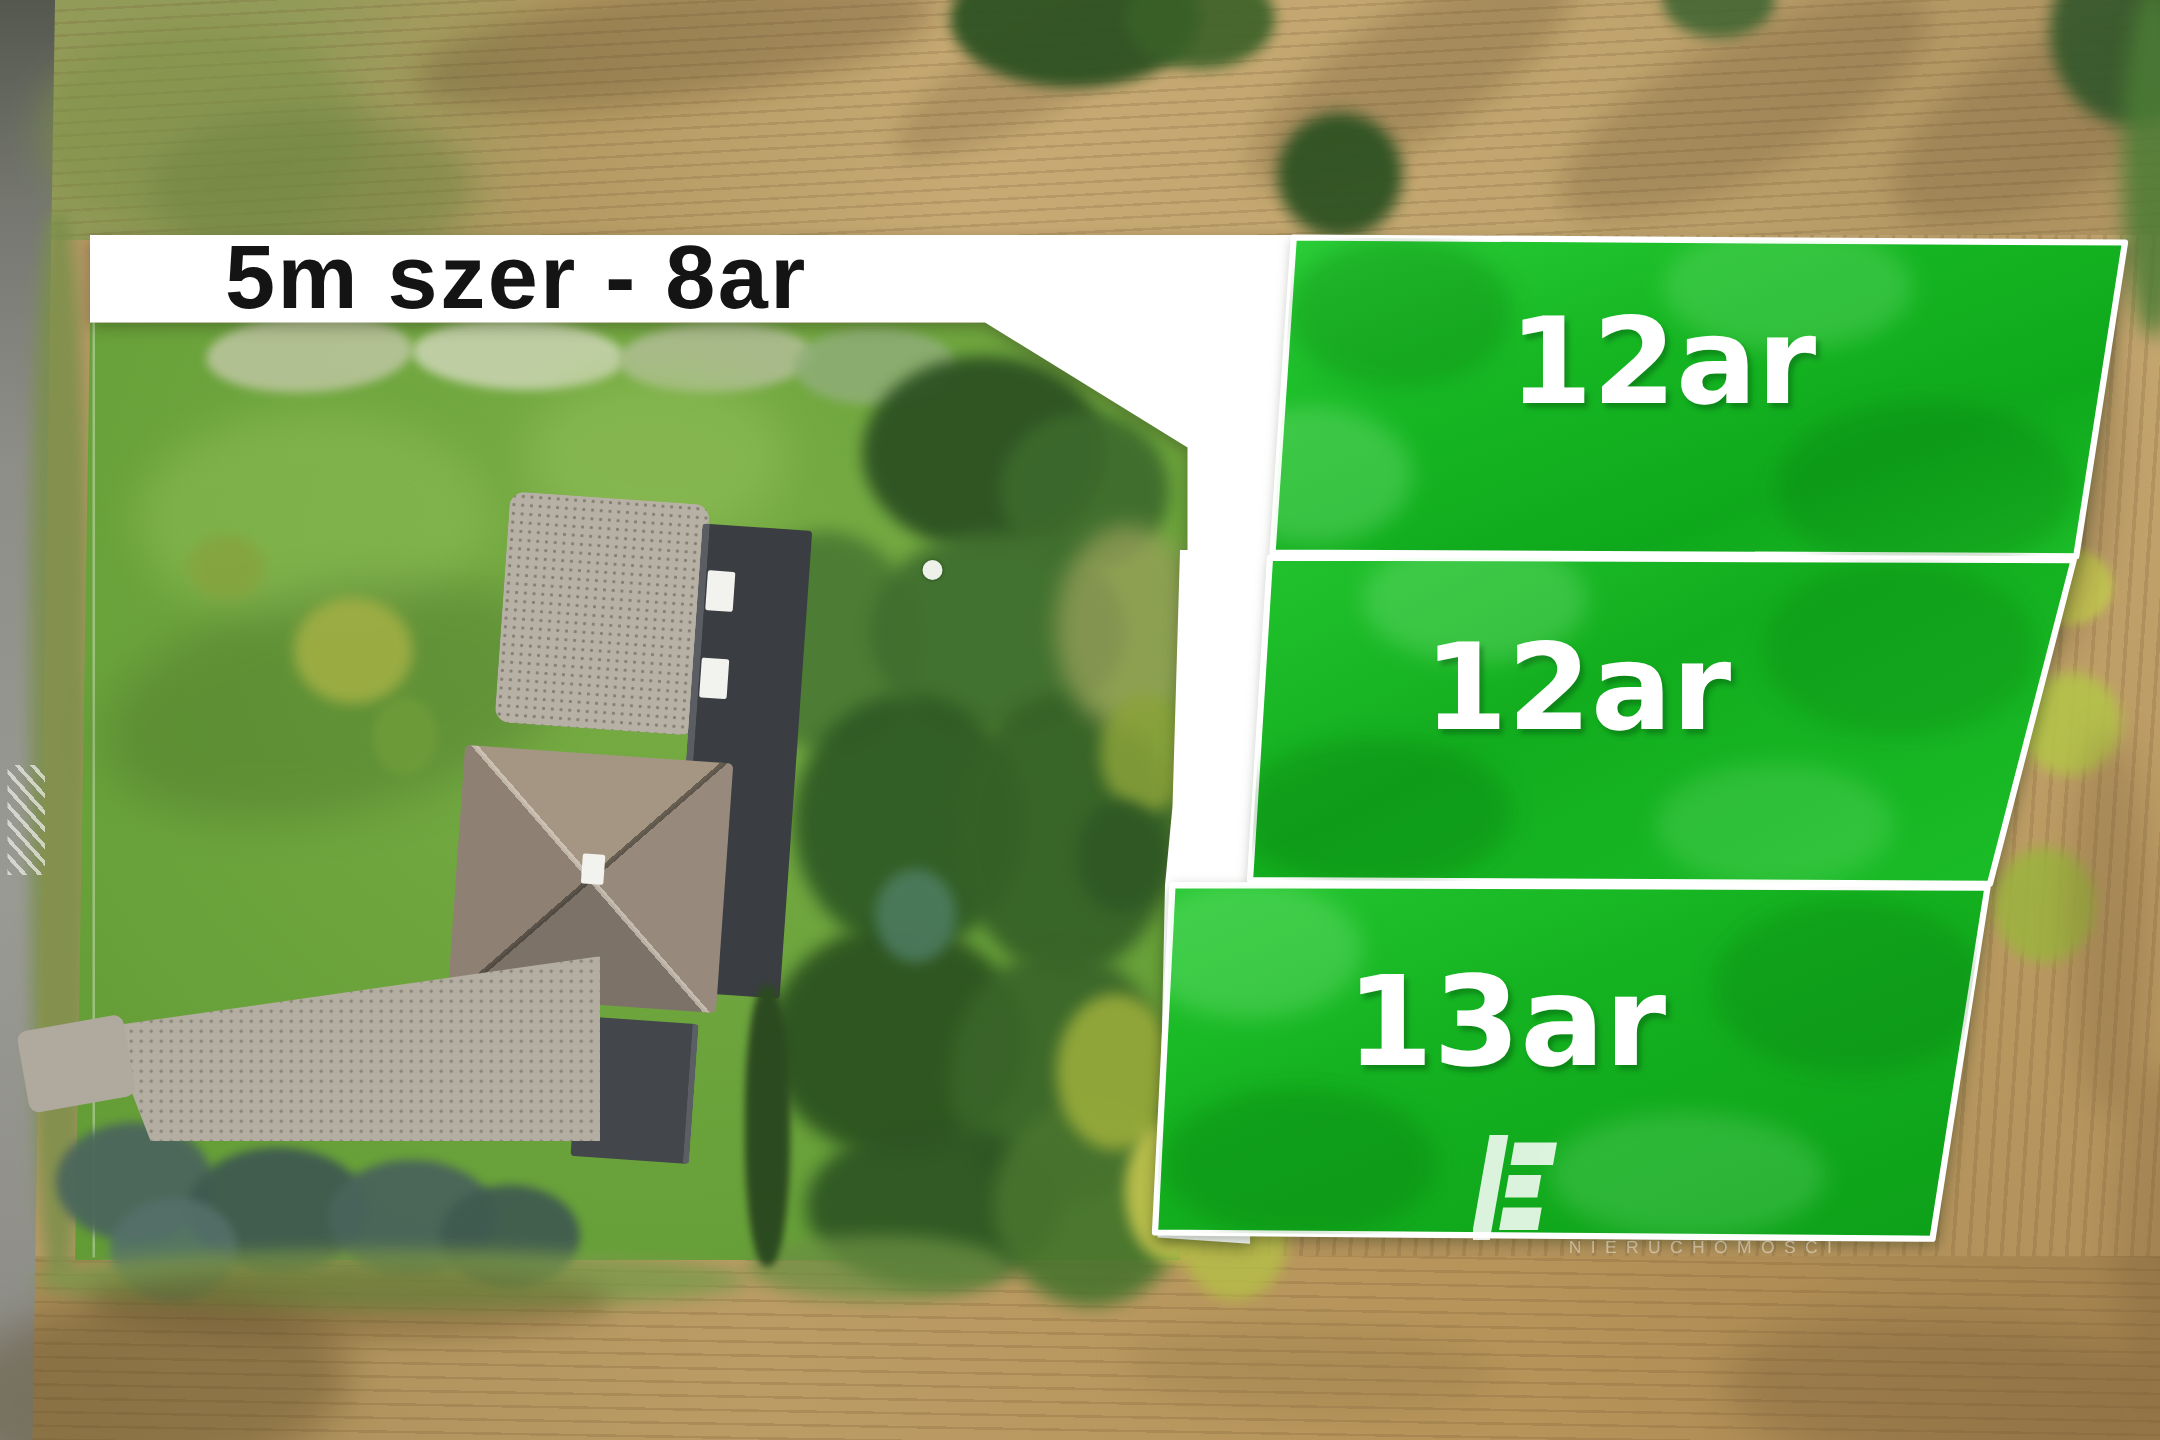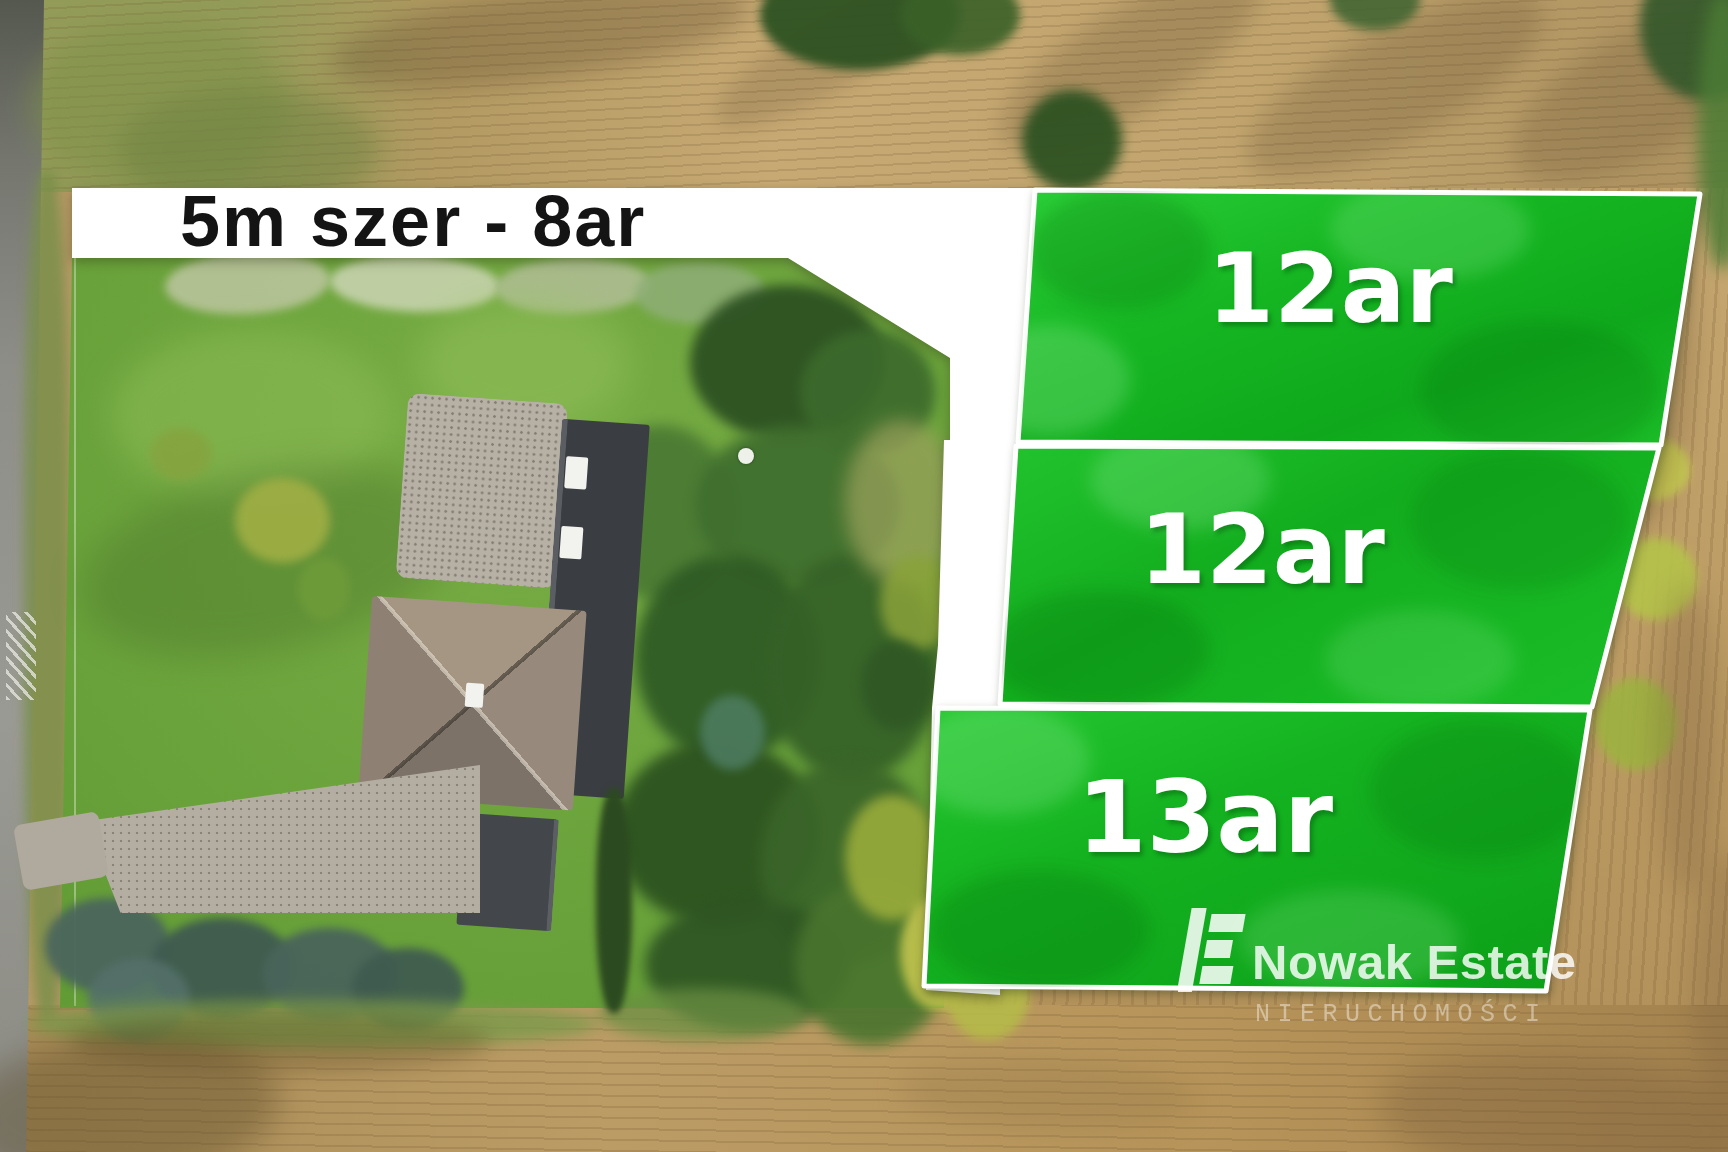--- a/index.html
+++ b/index.html
@@ -110,23 +110,23 @@
 
   
   .logo{left:1178px;top:902px;width:420px;height:110px;}
   .logo-mark{left:0;top:4px;}
   .logo-name{
     left:74px;top:36px;font-size:49px;font-weight:bold;line-height:1;
     color:rgba(255,255,255,.82);letter-spacing:.5px;white-space:nowrap;
     font-family:"Liberation Sans",sans-serif;
   }
   .logo-subtitle{
-    left:77px;top:100px;font-size:25px;font-weight:normal;line-height:1;
+    left:77px;top:88px;font-size:14px;font-weight:normal;line-height:1;
     color:rgba(255,255,255,.42);letter-spacing:7.5px;white-space:nowrap;
-    font-family:Liberation Mono, monospace;
+    font-family:Liberation Sans, sans-serif;
   }
 </style>
 </head>
 <body>
 
 <div id="stage">
 
   <div class="field-top"></div>
   <div class="field-right"></div>
   <div class="field-bottom"></div>
@@ -285,17 +285,16 @@
 
   <div class="logo">
     <svg class="logo-mark" width="70" height="92" viewBox="0 0 70 92">
       <g transform="translate(14,0) skewX(-10)" fill="rgba(255,255,255,.85)">
         <rect x="0" y="2" width="15" height="84"></rect>
         <rect x="21" y="8" width="34" height="18"></rect>
         <rect x="21" y="34" width="26" height="18"></rect>
         <rect x="21" y="60" width="31" height="18"></rect>
       </g>
     </svg>
-    <div class="logo-name">Nowak Estate</div>
     <div class="logo-subtitle">NIERUCHOMOŚCI</div>
   </div>
 
 </div>
 
 </body></html>

